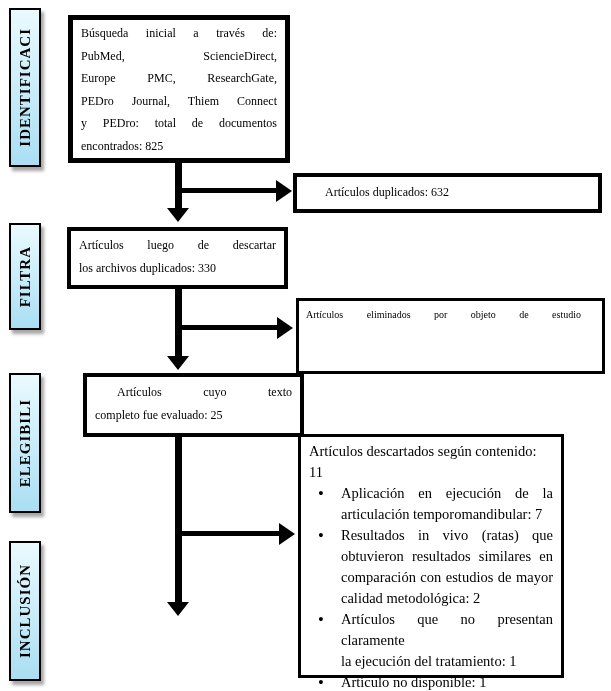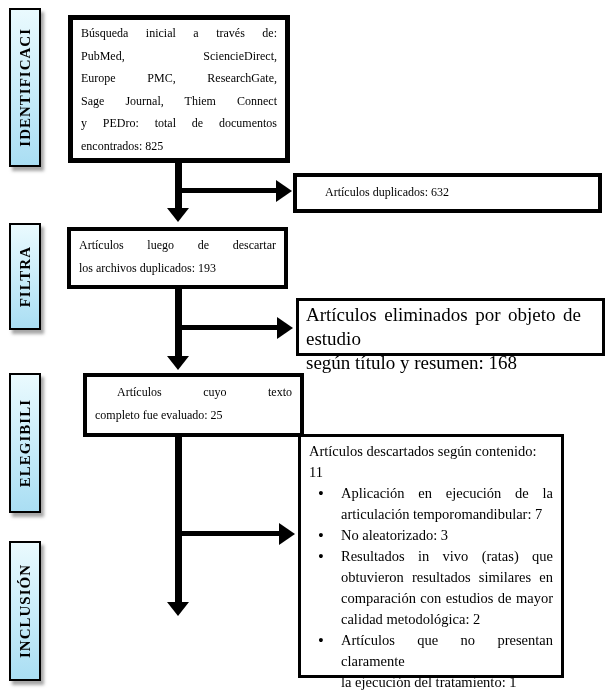--- a/index.html
+++ b/index.html
@@ -48,21 +48,21 @@
 
   .box-search{left:68px;top:15px;width:222px;height:148px;border-width:5px;padding:2px 8px 0 8px;}
   .box-afterdup{left:67px;top:227px;width:221px;height:62px;padding:3px 8px 15px 8px;}
   .box-fulltext{left:83px;top:373px;width:221px;height:64px;padding:4px 8px 0 8px;}
   .box-fulltext .jline:first-child{text-indent:22px;}
   .box-included{left:67px;top:618px;width:223px;height:44px;text-align:center;}
   .box-included .center-line{line-height:35px;}
 
   .box-duplicates{left:293px;top:173px;width:309px;height:40px;padding:0 6px 0 28px;}
   .box-duplicates .center-line{line-height:31px;}
-  .box-title-excl{left:296px;top:298px;width:309px;height:58px;border-width:3px;padding:2px 21px 0 7px;font-size:19px;line-height:24px;}
+  .box-title-excl{left:296px;top:298px;width:309px;height:76px;border-width:3px;padding:2px 21px 0 7px;font-size:10px;line-height:24px;}
   .box-content-excl{left:298px;top:434px;width:266px;height:244px;border-width:3px;padding:4px 8px 0 8px;font-size:14.5px;line-height:21px;}
   .box-content-excl .excl-title{text-align:left;}
   .bullet-item{position:relative;padding-left:32px;}
   .bullet-item::before{
     content:"\2022";
     position:absolute;left:9px;top:0;
     font-size:1.15em;
   }
 
   
@@ -112,54 +112,50 @@
     <span>ELEGIBILI</span>
   </div>
   <div class="stage stage-inclusion">
     <span>INCLUSIÓN</span>
   </div>
 
   <div class="fbox box-search">
       <div class="jline">Búsqueda inicial a través de:</div>
       <div class="jline">PubMed, SciencieDirect,</div>
       <div class="jline">Europe PMC, ResearchGate,</div>
-      <div class="jline">Sage Journal, Thiem Connect</div>
+      <div class="jline">PEDro Journal, Thiem Connect</div>
       <div class="jline">y PEDro: total de documentos</div>
       <div class="jline last">encontrados: 825</div>
     </div>
 
   <div class="fbox box-afterdup">
       <div class="jline">Artículos luego de descartar</div>
-      <div class="jline last">los archivos duplicados: 193</div>
+      <div class="jline last">los archivos duplicados: 330</div>
     </div>
 
   <div class="fbox box-fulltext">
       <div class="jline">Artículos cuyo texto</div>
       <div class="jline last">completo fue evaluado: 25</div>
     </div>
 
 
   <div class="fbox box-duplicates">
     <div class="center-line">Artículos duplicados: 632</div>
   </div>
 
   <div class="fbox box-title-excl">
       <div class="jline">Artículos eliminados por objeto de estudio</div>
-      <div class="jline last">según título y resumen: 168</div>
     </div>
 
   <div class="fbox box-content-excl">
     <div class="excl-title">Artículos descartados según contenido: 11</div>
     <div>
         <div class="bullet-item">
           <div class="jline">Aplicación en ejecución de la</div>
           <div class="jline last">articulación temporomandibular: 7</div>
-        </div>
-        <div class="bullet-item">
-          <div class="jline last">No aleatorizado: 3</div>
         </div>
         <div class="bullet-item">
           <div class="jline">Resultados in vivo (ratas) que</div>
           <div class="jline">obtuvieron resultados similares en</div>
           <div class="jline">comparación con estudios de mayor</div>
           <div class="jline last">calidad metodológica: 2</div>
         </div>
         <div class="bullet-item">
           <div class="jline">Artículos que no presentan claramente</div>
           <div class="jline last">la ejecución del tratamiento: 1</div>

